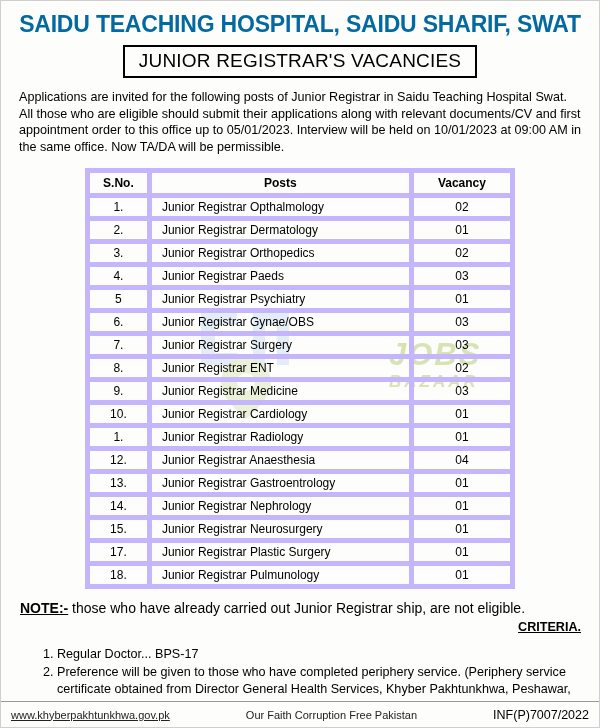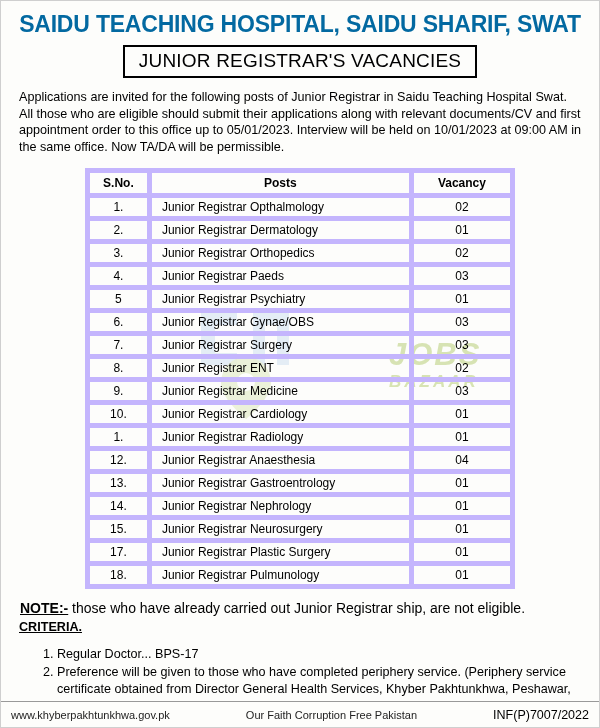--- a/index.html
+++ b/index.html
@@ -124,20 +124,21 @@
   .note u, .crit u {
     text-decoration: underline;
   }
   .bold {
     font-weight: bold;
   }
   .crit {
     margin: 2px 18px 12px 18px;
     font-size: 12.6px;
     font-weight: bold;
+    text-align: right;
   }
   ol.criteria {
     margin: 1px 18px 0 18px;
     padding-left: 22px;
     font-size: 12.6px;
     line-height: 1.35;
   }
   ol.criteria li {
     margin-bottom: 1px;
     margin-left: 16px;
@@ -159,21 +160,21 @@
     border-top: 1px solid #999;
     display: flex;
     align-items: center;
     justify-content: space-between;
     padding: 0 10px;
     box-sizing: border-box;
     font-size: 11px;
     background: #fdfdfb;
     z-index: 3;
   }
-  .footer-bar .site { color: #222; }
+  .footer-bar .site { color: #222; text-decoration: underline; }
   .footer-bar .slogan { color: #222; }
   .footer-bar .inf { font-size: 12.5px; color: #000; }
 </style>
 </head>
 <body>
 
 <div class="page">
 
   <div class="watermark">
     <svg class="wm-mark" viewBox="0 0 110 120">

